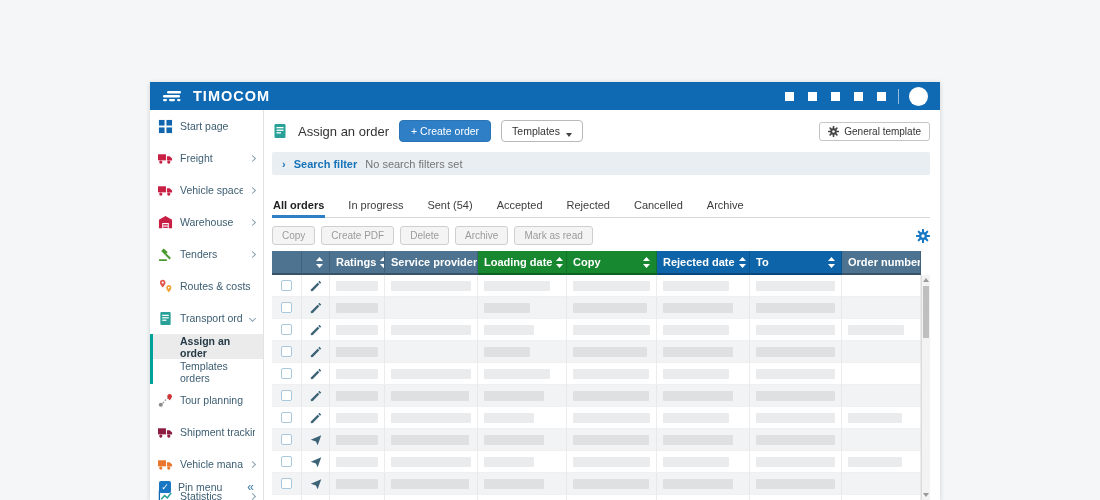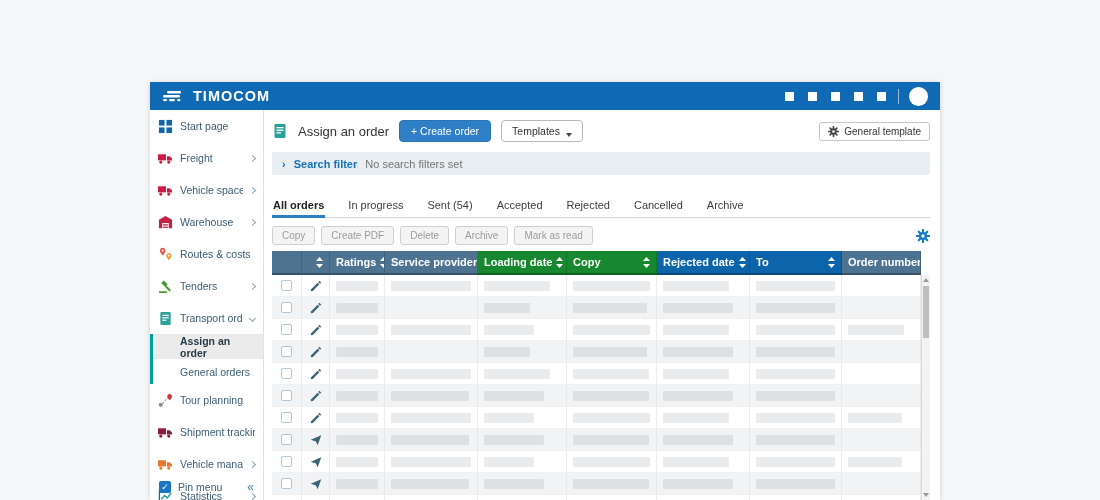--- a/index.html
+++ b/index.html
@@ -158,54 +158,54 @@
                   <rect x="5.5" y="9.8" width="5" height="1.4" fill="#c81f45"></rect>
                   <rect x="5.5" y="12.4" width="5" height="1.4" fill="#c81f45"></rect>
                 </svg>
               </span>
               <span class="lbl">Warehouse</span>
               <span class="chev right"></span>
             </div>
             <div class="side-item">
               <span style="display: flex; flex: 0 0 auto;">
                 <svg width="15" height="15" viewBox="0 0 16 16" xmlns="http://www.w3.org/2000/svg">
+                  <path fill="#4a9b2f" d="M6.2 1.5 10.3 5.6 7.5 8.4 3.4 4.3z"></path>
+                  <path fill="#4a9b2f" d="M9 6.9l4.8 4.8-1.5 1.5-4.8-4.8z"></path>
+                  <rect x="1" y="13" width="8.5" height="2" rx=".6" fill="#4a9b2f"></rect>
+                </svg>
+              </span>
+              <span class="lbl">Tenders</span>
+              <span class="chev right"></span>
+            </div>
+            <div class="side-item">
+              <span style="display: flex; flex: 0 0 auto;">
+                <svg width="15" height="15" viewBox="0 0 16 16" xmlns="http://www.w3.org/2000/svg">
                   <path fill="#e2574c" d="M5 .8C3.3.8 2 2.1 2 3.8 2 6 5 9 5 9s3-3 3-5.2C8 2.1 6.7.8 5 .8z"></path>
                   <circle cx="5" cy="3.8" r="1.1" fill="#fff"></circle>
                   <path fill="#f0a030" d="M11.5 6.5c-1.5 0-2.7 1.2-2.7 2.7 0 2 2.7 4.8 2.7 4.8s2.7-2.8 2.7-4.8c0-1.5-1.2-2.7-2.7-2.7z"></path>
                   <circle cx="11.5" cy="9.2" r="1" fill="#fff"></circle>
                 </svg>
               </span>
               <span class="lbl">Routes &amp; costs</span>
             </div>
             <div class="side-item">
               <span style="display: flex; flex: 0 0 auto;">
                 <svg width="15" height="15" viewBox="0 0 16 16" xmlns="http://www.w3.org/2000/svg">
-                  <path fill="#4a9b2f" d="M6.2 1.5 10.3 5.6 7.5 8.4 3.4 4.3z"></path>
-                  <path fill="#4a9b2f" d="M9 6.9l4.8 4.8-1.5 1.5-4.8-4.8z"></path>
-                  <rect x="1" y="13" width="8.5" height="2" rx=".6" fill="#4a9b2f"></rect>
-                </svg>
-              </span>
-              <span class="lbl">Tenders</span>
-              <span class="chev right"></span>
-            </div>
-            <div class="side-item">
-              <span style="display: flex; flex: 0 0 auto;">
-                <svg width="15" height="15" viewBox="0 0 16 16" xmlns="http://www.w3.org/2000/svg">
                   <rect x="2.5" y="1" width="11" height="14" rx="1.2" fill="#2aa198"></rect>
                   <rect x="4.5" y="4" width="7" height="1.3" fill="#fff"></rect>
                   <rect x="4.5" y="6.6" width="7" height="1.3" fill="#fff"></rect>
                   <rect x="4.5" y="9.2" width="4.5" height="1.3" fill="#fff"></rect>
                 </svg>
               </span>
               <span class="lbl">Transport orders</span>
               <span class="chev down"></span>
             </div>
             <div class="submenu">
               <div class="sub-item active">Assign an order</div>
-              <div class="sub-item">General orders</div>
+              <div class="sub-item">Templates orders</div>
             </div>
             <div class="side-item">
               <span style="display: flex; flex: 0 0 auto;">
                 <svg width="15" height="15" viewBox="0 0 16 16" xmlns="http://www.w3.org/2000/svg">
                   <circle cx="3" cy="12.5" r="2.2" fill="#8b8b8b"></circle>
                   <path d="M5 11C7 8.5 8.5 7 11 5" stroke="#9a9a9a" stroke-width="1.3" fill="none" stroke-dasharray="2 1.5"></path>
                   <path fill="#d03434" d="M12.4 1C11 1 9.9 2.1 9.9 3.4c0 1.8 2.5 4.3 2.5 4.3s2.5-2.5 2.5-4.3C14.9 2.1 13.8 1 12.4 1z"></path>
                 </svg>
               </span>
               <span class="lbl">Tour planning</span>

